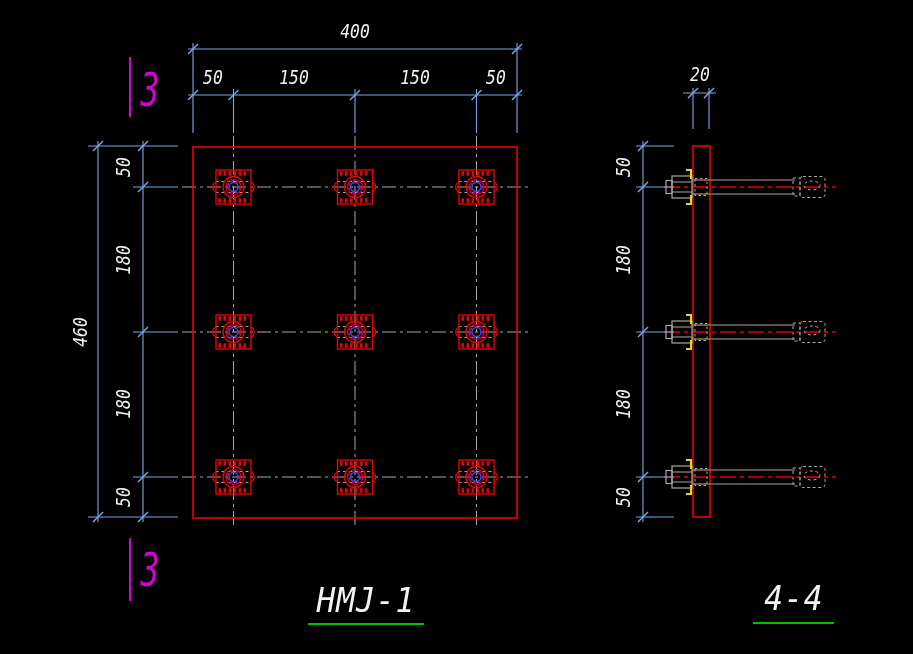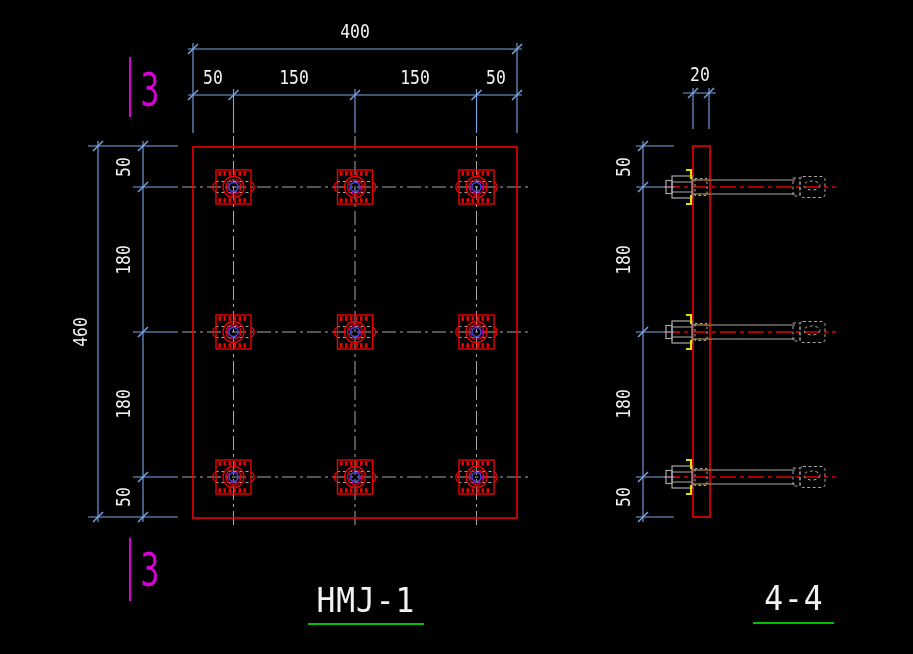--- a/index.html
+++ b/index.html
@@ -1,17 +1,17 @@
 <!DOCTYPE html>
 <html><head>
 <meta charset="utf-8">
 <style>
   html,body{margin:0;padding:0;background:#000;}
   .canvas{position:relative;width:913px;height:654px;background:#000;overflow:hidden;
-          font-family:"DejaVu Sans Mono", monospace;}
+          font-family:"DejaVu Sans Mono", monospace;font-style:italic;}
   svg{position:absolute;left:0;top:0;}
   .lbl{position:absolute;color:#f2f2f2;white-space:nowrap;line-height:1;}
   .dimtext{font-size:20px;transform:translate(-50%,-50%) scaleX(0.82);}
   .dimtext-v{font-size:20px;transform:translate(-50%,-50%) rotate(-90deg) scaleX(0.82);}
   .title{font-size:34px;transform:translate(-50%,-50%) scaleX(0.92);letter-spacing:1px;}
   .marker3{font-size:46px;color:#d400d4;transform:translate(-50%,-50%) scaleX(0.68);}
 </style>
 </head>
 <body>
 

